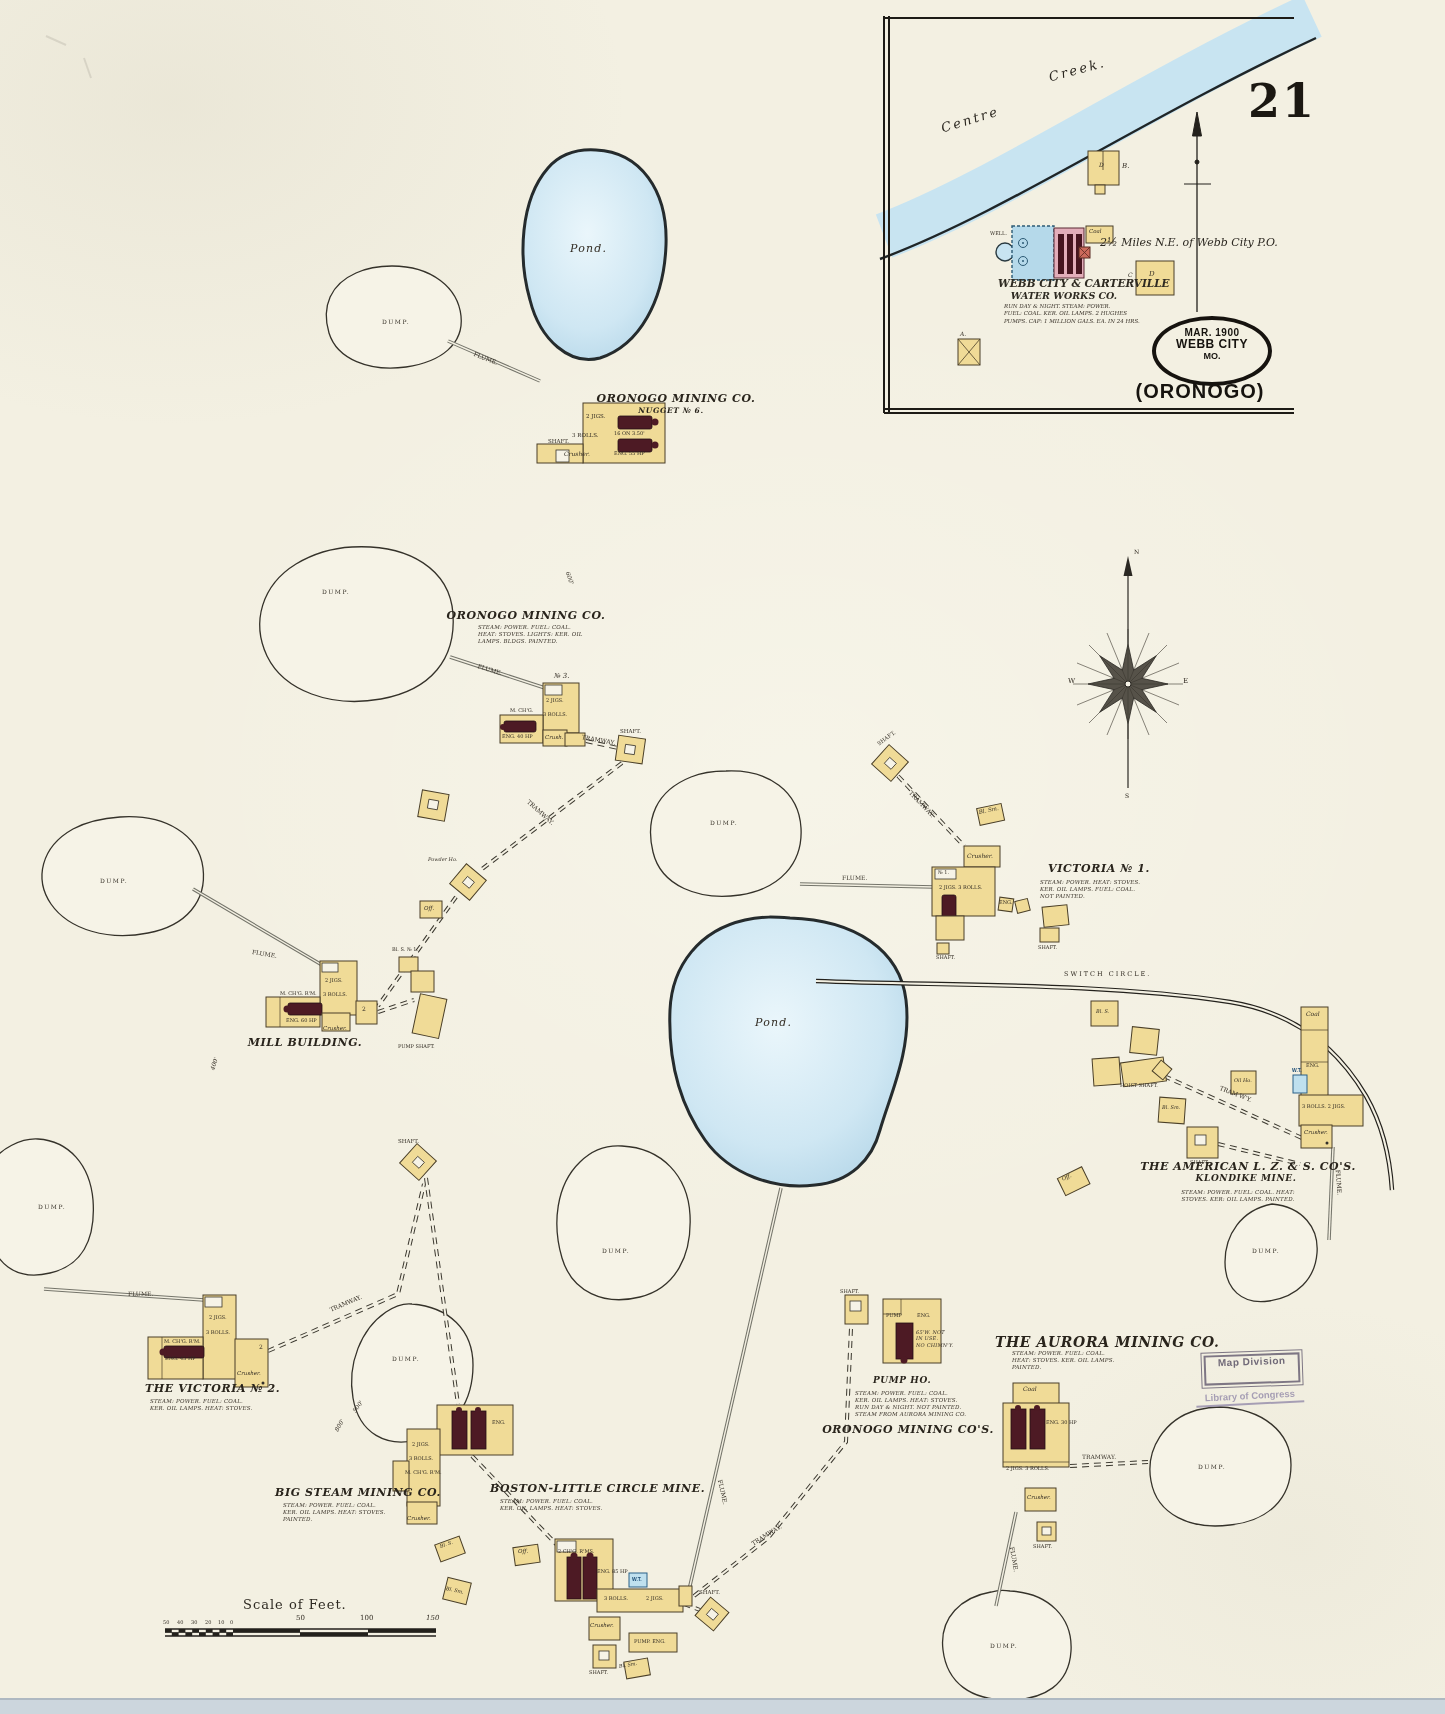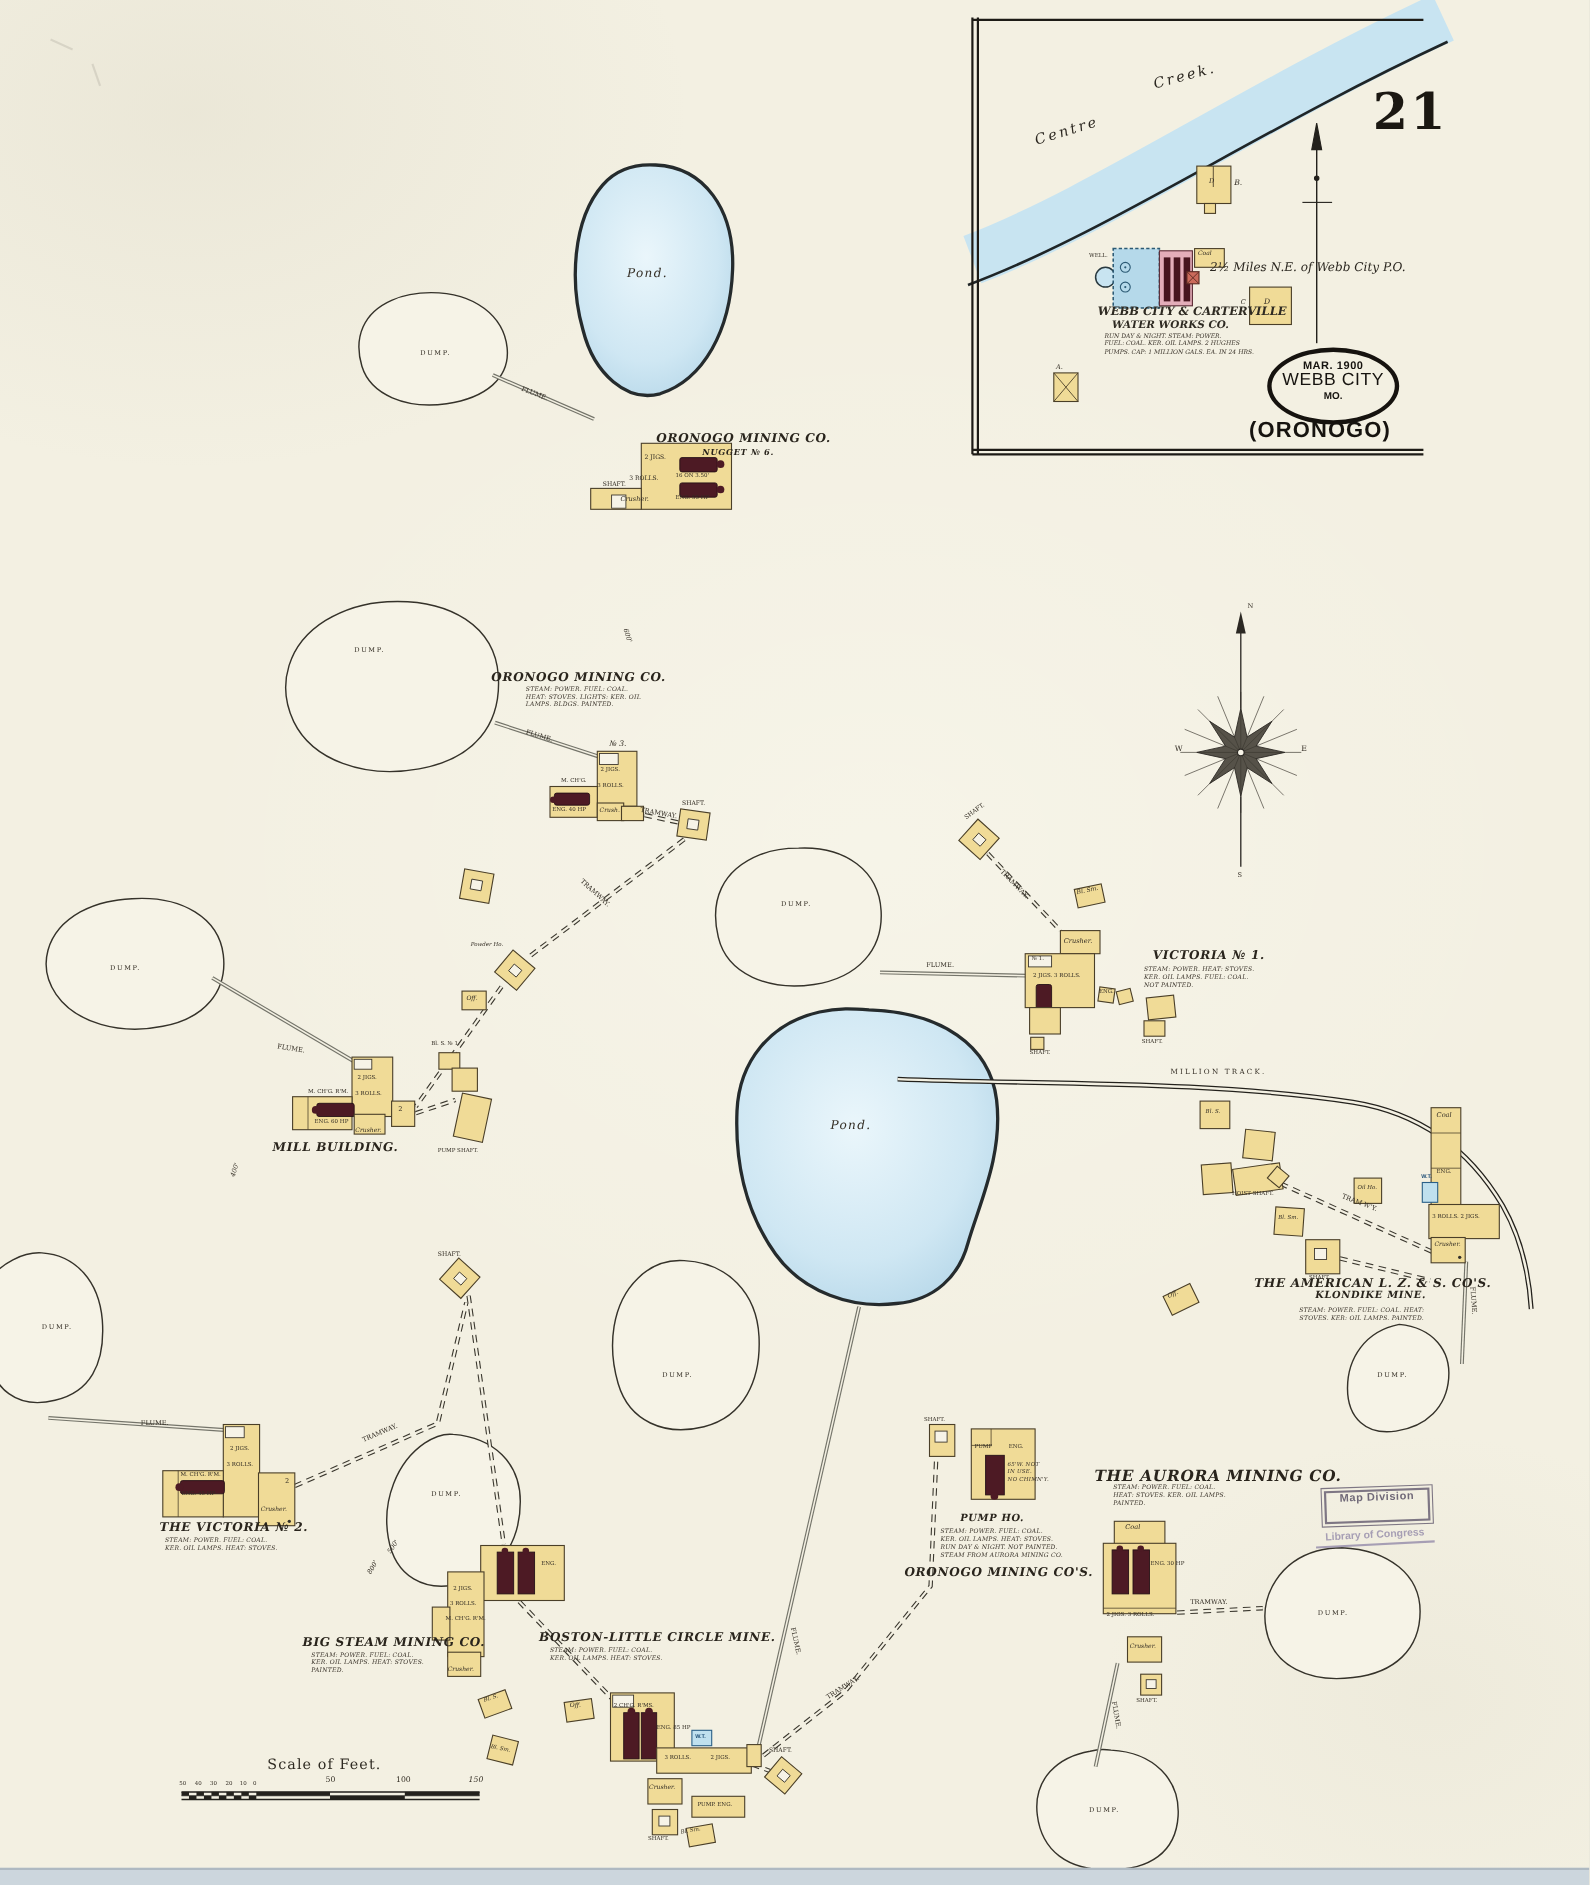--- a/index.html
+++ b/index.html
@@ -26,21 +26,21 @@
   .creek-label{position:absolute;font:italic 13px "DejaVu Serif",serif;letter-spacing:2.5px;color:#2b2720;}
   .creek1{left:940px;top:112px;transform:rotate(-17deg);}
   .creek2{left:1048px;top:62px;transform:rotate(-15deg);}
   .miles-note{position:absolute;left:1100px;top:236px;font:italic 11px "DejaVu Serif",serif;white-space:nowrap;color:#2b2720;}
   .ww-title{position:absolute;left:998px;top:277px;width:132px;text-align:center;font:bold italic 10.5px "DejaVu Serif",serif;white-space:nowrap;}
   .ww-sub{position:absolute;left:998px;top:290px;width:132px;text-align:center;font:bold italic 9.5px "DejaVu Serif",serif;}
   .ww-notes{position:absolute;left:1004px;top:303px;font:italic 5.5px "DejaVu Serif",serif;line-height:1.35;color:#3a332a;white-space:nowrap;}
   .oval-stamp{position:absolute;left:1152px;top:316px;width:112px;height:62px;border:4px solid #16130f;border-radius:50%;
     text-align:center;font-family:"Liberation Sans",sans-serif;color:#16130f;}
   .oval-l1{font-size:10px;font-weight:bold;margin-top:7px;letter-spacing:.5px;}
-  .oval-l2{font-size:16px;font-weight:normal;letter-spacing:.5px;line-height:1.05;}
+  .oval-l2{font-size:12px;font-weight:bold;letter-spacing:.5px;line-height:1.05;}
   .oval-l3{font-size:9px;font-weight:bold;}
   .oronogo{position:absolute;left:1130px;top:380px;width:140px;text-align:center;
     font:bold 20px "Liberation Sans",sans-serif;letter-spacing:1px;color:#16130f;}
   .scale-title{position:absolute;left:243px;top:1597px;font:13px "DejaVu Serif",serif;letter-spacing:1px;}
   .stamp-division{position:absolute;left:1204px;top:1354px;width:92px;height:26px;border:2px solid #6a6274;outline:1px solid #6a6274;outline-offset:2px;
     text-align:center;line-height:26px;font:bold 10px "Liberation Sans",sans-serif;letter-spacing:.5px;color:#5a5266;transform:rotate(-2deg);opacity:.85;}
   .stamp-library{position:absolute;left:1196px;top:1390px;width:108px;text-align:center;border-bottom:2px solid #9a91ad;
     font:bold 9.5px "Liberation Sans",sans-serif;color:#9a91ad;transform:rotate(-3deg);opacity:.85;padding-bottom:2px;}
   .scan-edge{position:absolute;left:0;top:1698px;width:1445px;height:16px;background:#ccd6dd;border-top:2px solid #aeb9c2;}
 </style>
@@ -439,21 +439,21 @@
       <div class="lbl " style="left: 1338px; top: 1166px; font-size: 6px; transform: rotate(86deg); transform-origin: 0px 50%;">FLUME.</div>
       <div class="lbl " style="left: 720px; top: 1476px; font-size: 6px; transform: rotate(77deg); transform-origin: 0px 50%;">FLUME.</div>
       <div class="lbl " style="left: 1012px; top: 1543px; font-size: 6px; transform: rotate(80deg); transform-origin: 0px 50%;">FLUME.</div>
       <div class="lbl " style="left: 582px; top: 733px; font-size: 6px; transform: rotate(10deg); transform-origin: 0px 50%;">TRAMWAY.</div>
       <div class="lbl " style="left: 528px; top: 797px; font-size: 6px; transform: rotate(42deg); transform-origin: 0px 50%;">TRAMWAY.</div>
       <div class="lbl " style="left: 910px; top: 788px; font-size: 6px; transform: rotate(46deg); transform-origin: 0px 50%;">TRAMWAY.</div>
       <div class="lbl " style="left: 1220px; top: 1084px; font-size: 6px; transform: rotate(21deg); transform-origin: 0px 50%;">TRAM W'Y.</div>
       <div class="lbl " style="left: 330px; top: 1306px; font-size: 6px; transform: rotate(-23deg); transform-origin: 0px 50%;">TRAMWAY.</div>
       <div class="lbl " style="left: 752px; top: 1540px; font-size: 6px; transform: rotate(-32deg); transform-origin: 0px 50%;">TRAMWAY.</div>
       <div class="lbl " style="left: 1082px; top: 1453px; font-size: 6px;">TRAMWAY.</div>
-      <div class="lbl sp" style="left: 1064px; top: 970px; font-size: 6.5px;">MILLION TRACK.</div>
+      <div class="lbl sp" style="left: 1064px; top: 970px; font-size: 6.5px;">SWITCH CIRCLE.</div>
       <div class="lbl " style="left: 548px; top: 438px; font-size: 5.5px;">SHAFT.</div>
       <div class="lbl it" style="left: 564px; top: 450px; font-size: 6px;">Crusher.</div>
       <div class="lbl " style="left: 586px; top: 413px; font-size: 5.5px;">2 JIGS.</div>
       <div class="lbl " style="left: 572px; top: 432px; font-size: 5.5px;">3 ROLLS.</div>
       <div class="lbl " style="left: 614px; top: 430px; font-size: 5px;">16 ON 3.50'</div>
       <div class="lbl " style="left: 614px; top: 450px; font-size: 5px;">ENG. 55 HP</div>
       <div class="lbl name" style="left: 676px; top: 399px; font-size: 11px; transform: translate(-50%, -50%); transform-origin: center center;">ORONOGO MINING CO.</div>
       <div class="lbl name" style="left: 671px; top: 411px; font-size: 7.5px; transform: translate(-50%, -50%); transform-origin: center center;">NUGGET № 6.</div>
       <div class="lbl name" style="left: 526px; top: 616px; font-size: 11px; transform: translate(-50%, -50%); transform-origin: center center;">ORONOGO MINING CO.</div>
       <div class="lbl note" style="left: 478px; top: 624px; font-size: 5.5px;">

